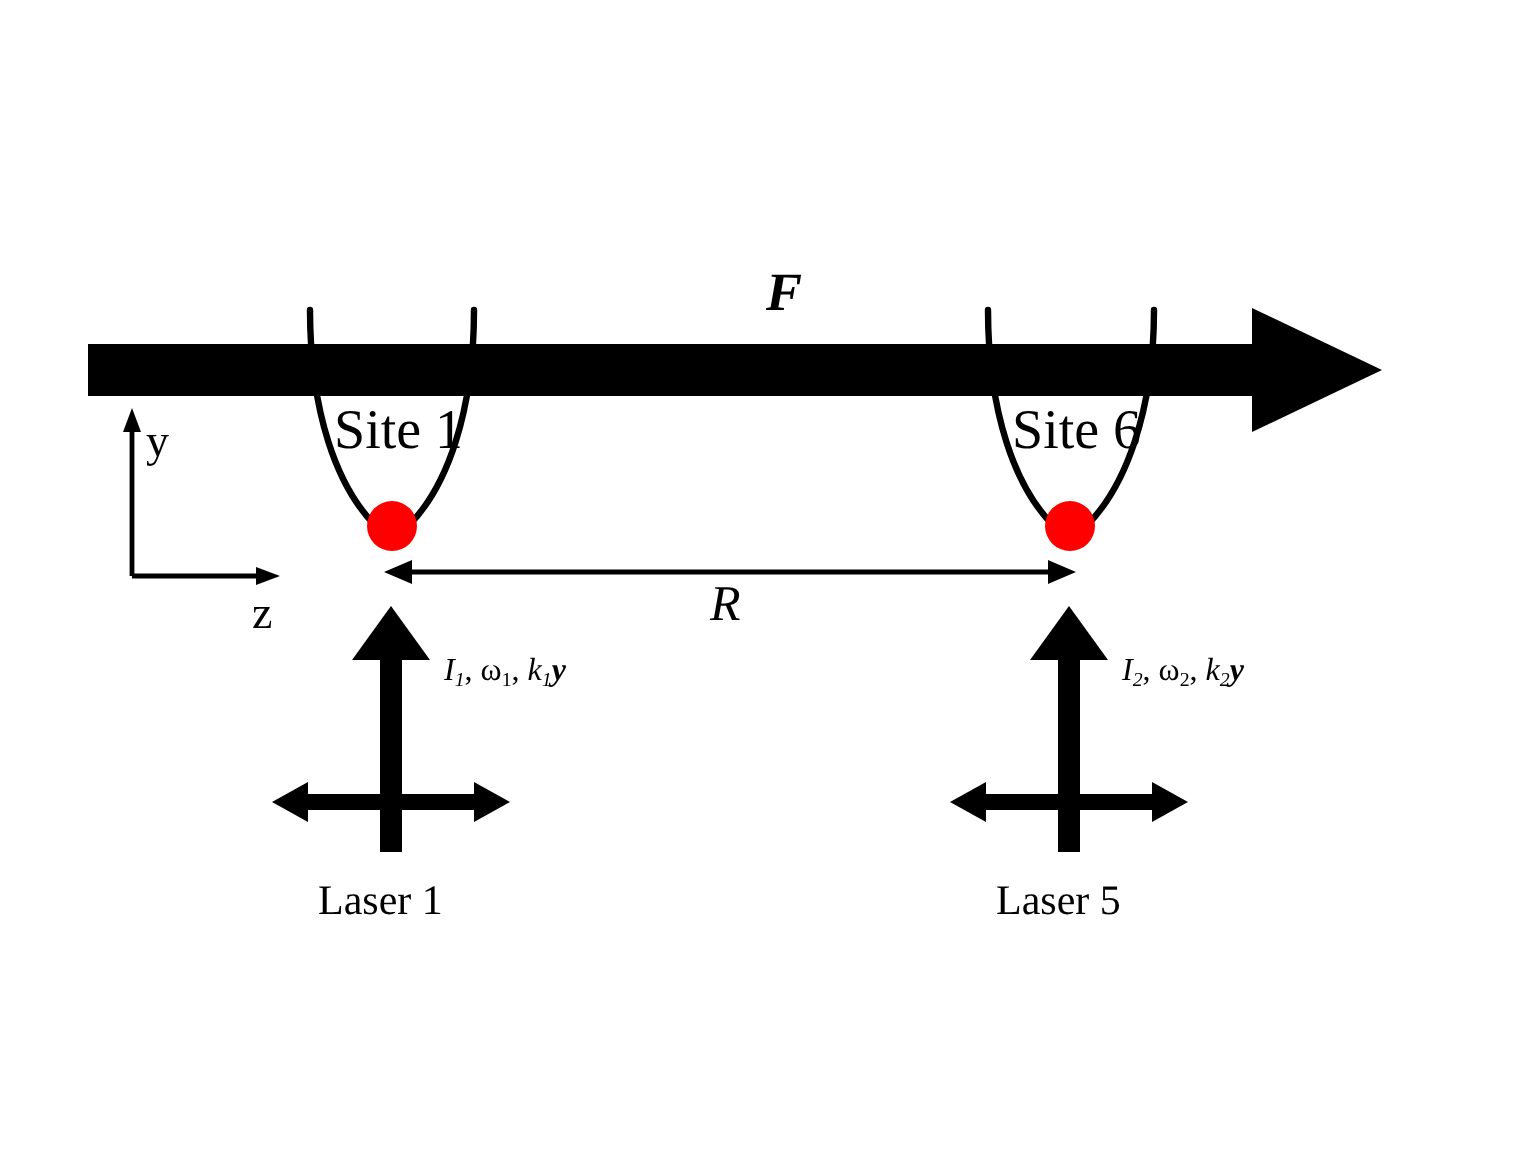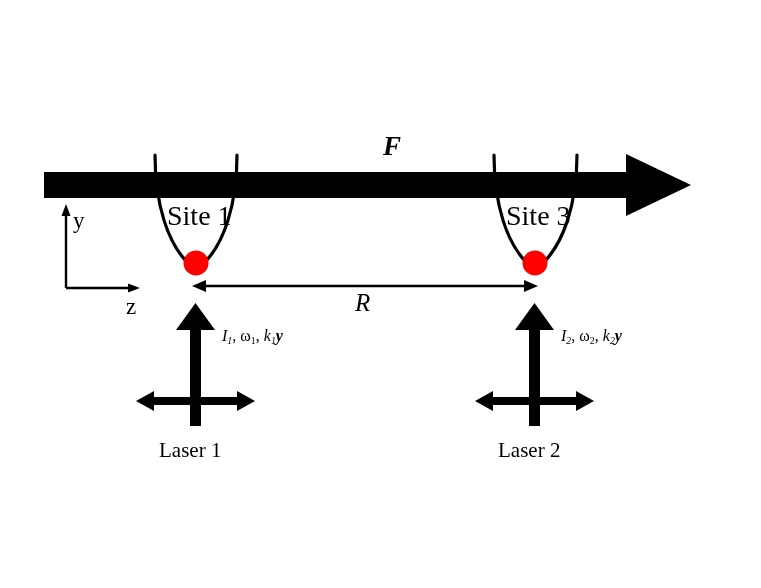--- a/index.html
+++ b/index.html
@@ -116,31 +116,31 @@
       <rect x="487" y="397" width="95" height="8" fill="#000000"></rect>
       <polygon points="475,401 493,391 493,411" fill="#000000"></polygon>
       <polygon points="594,401 576,391 576,411" fill="#000000"></polygon>
     </g>
 
   </svg>
 
   <div class="lbl force-label" style="left:383px; top:133px;">F</div>
 
   <div class="lbl site-label" style="left:167px; top:202px;">Site 1</div>
-  <div class="lbl site-label" style="left:506px; top:202px;">Site 3</div>
+  <div class="lbl site-label" style="left:506px; top:202px;">Site 6</div>
 
   <div class="lbl dist-label" style="left:355px; top:290px;">R</div>
 
   <div class="lbl axis-label" style="left:73px; top:209px;">y</div>
   <div class="lbl axis-label" style="left:126px; top:295px;">z</div>
 
   <div class="lbl param-label" style="left:222px; top:328px;">
     <span>I</span><span class="sub">1</span><span class="upr">, </span><span class="upr">ω</span><span class="sub upr">1</span><span class="upr">, </span><span>k</span><span class="sub">1</span><span class="vec">y</span>
   </div>
 
   <div class="lbl param-label" style="left:561px; top:328px;">
     <span>I</span><span class="sub">2</span><span class="upr">, </span><span class="upr">ω</span><span class="sub upr">2</span><span class="upr">, </span><span>k</span><span class="sub">2</span><span class="vec">y</span>
   </div>
 
   <div class="lbl laser-label" style="left:159px; top:440px;">Laser 1</div>
-  <div class="lbl laser-label" style="left:498px; top:440px;">Laser 2</div>
+  <div class="lbl laser-label" style="left:498px; top:440px;">Laser 5</div>
 
 </div>
 
 </body></html>

